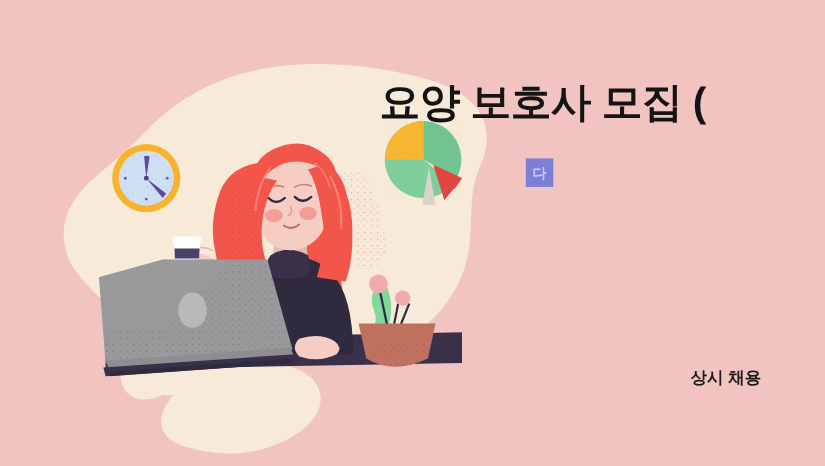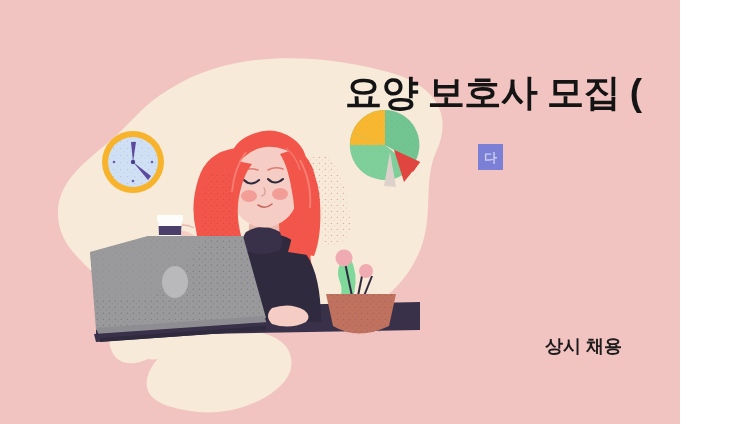--- a/index.html
+++ b/index.html
@@ -1,20 +1,20 @@
 <!DOCTYPE html>
 <html lang="ko"><head>
 <meta charset="utf-8">
 <title>Recruitment Banner</title>
 <style>
   html,body{margin:0;padding:0;background:#ffffff;}
   *{box-sizing:border-box;}
   .canvas{
     position:relative;
-    width:680px;
+    width:750px;
     height:424px;
     overflow:hidden;
     font-family:"Liberation Sans","DejaVu Sans",sans-serif;
     background:#f9a8d4;
     padding-left:12px;
   }
   .svg-art{position:absolute;left:0;top:0;width:750px;height:424px;display:block;}
 
   
   .title{
@@ -54,21 +54,21 @@
     font-size:23px;
     font-weight:700;
     color:#161616;
     letter-spacing:-0.6px;
     line-height:1;
   }
   .status{
     position:absolute;
     right:58px;
     top:334px;
-    font-size:18px;
+    font-size:15px;
     font-weight:700;
     color:#1b1b1b;
     letter-spacing:0px;
     white-space:nowrap;
     text-align:center;
   }
 </style>
 </head>
 <body>
 

